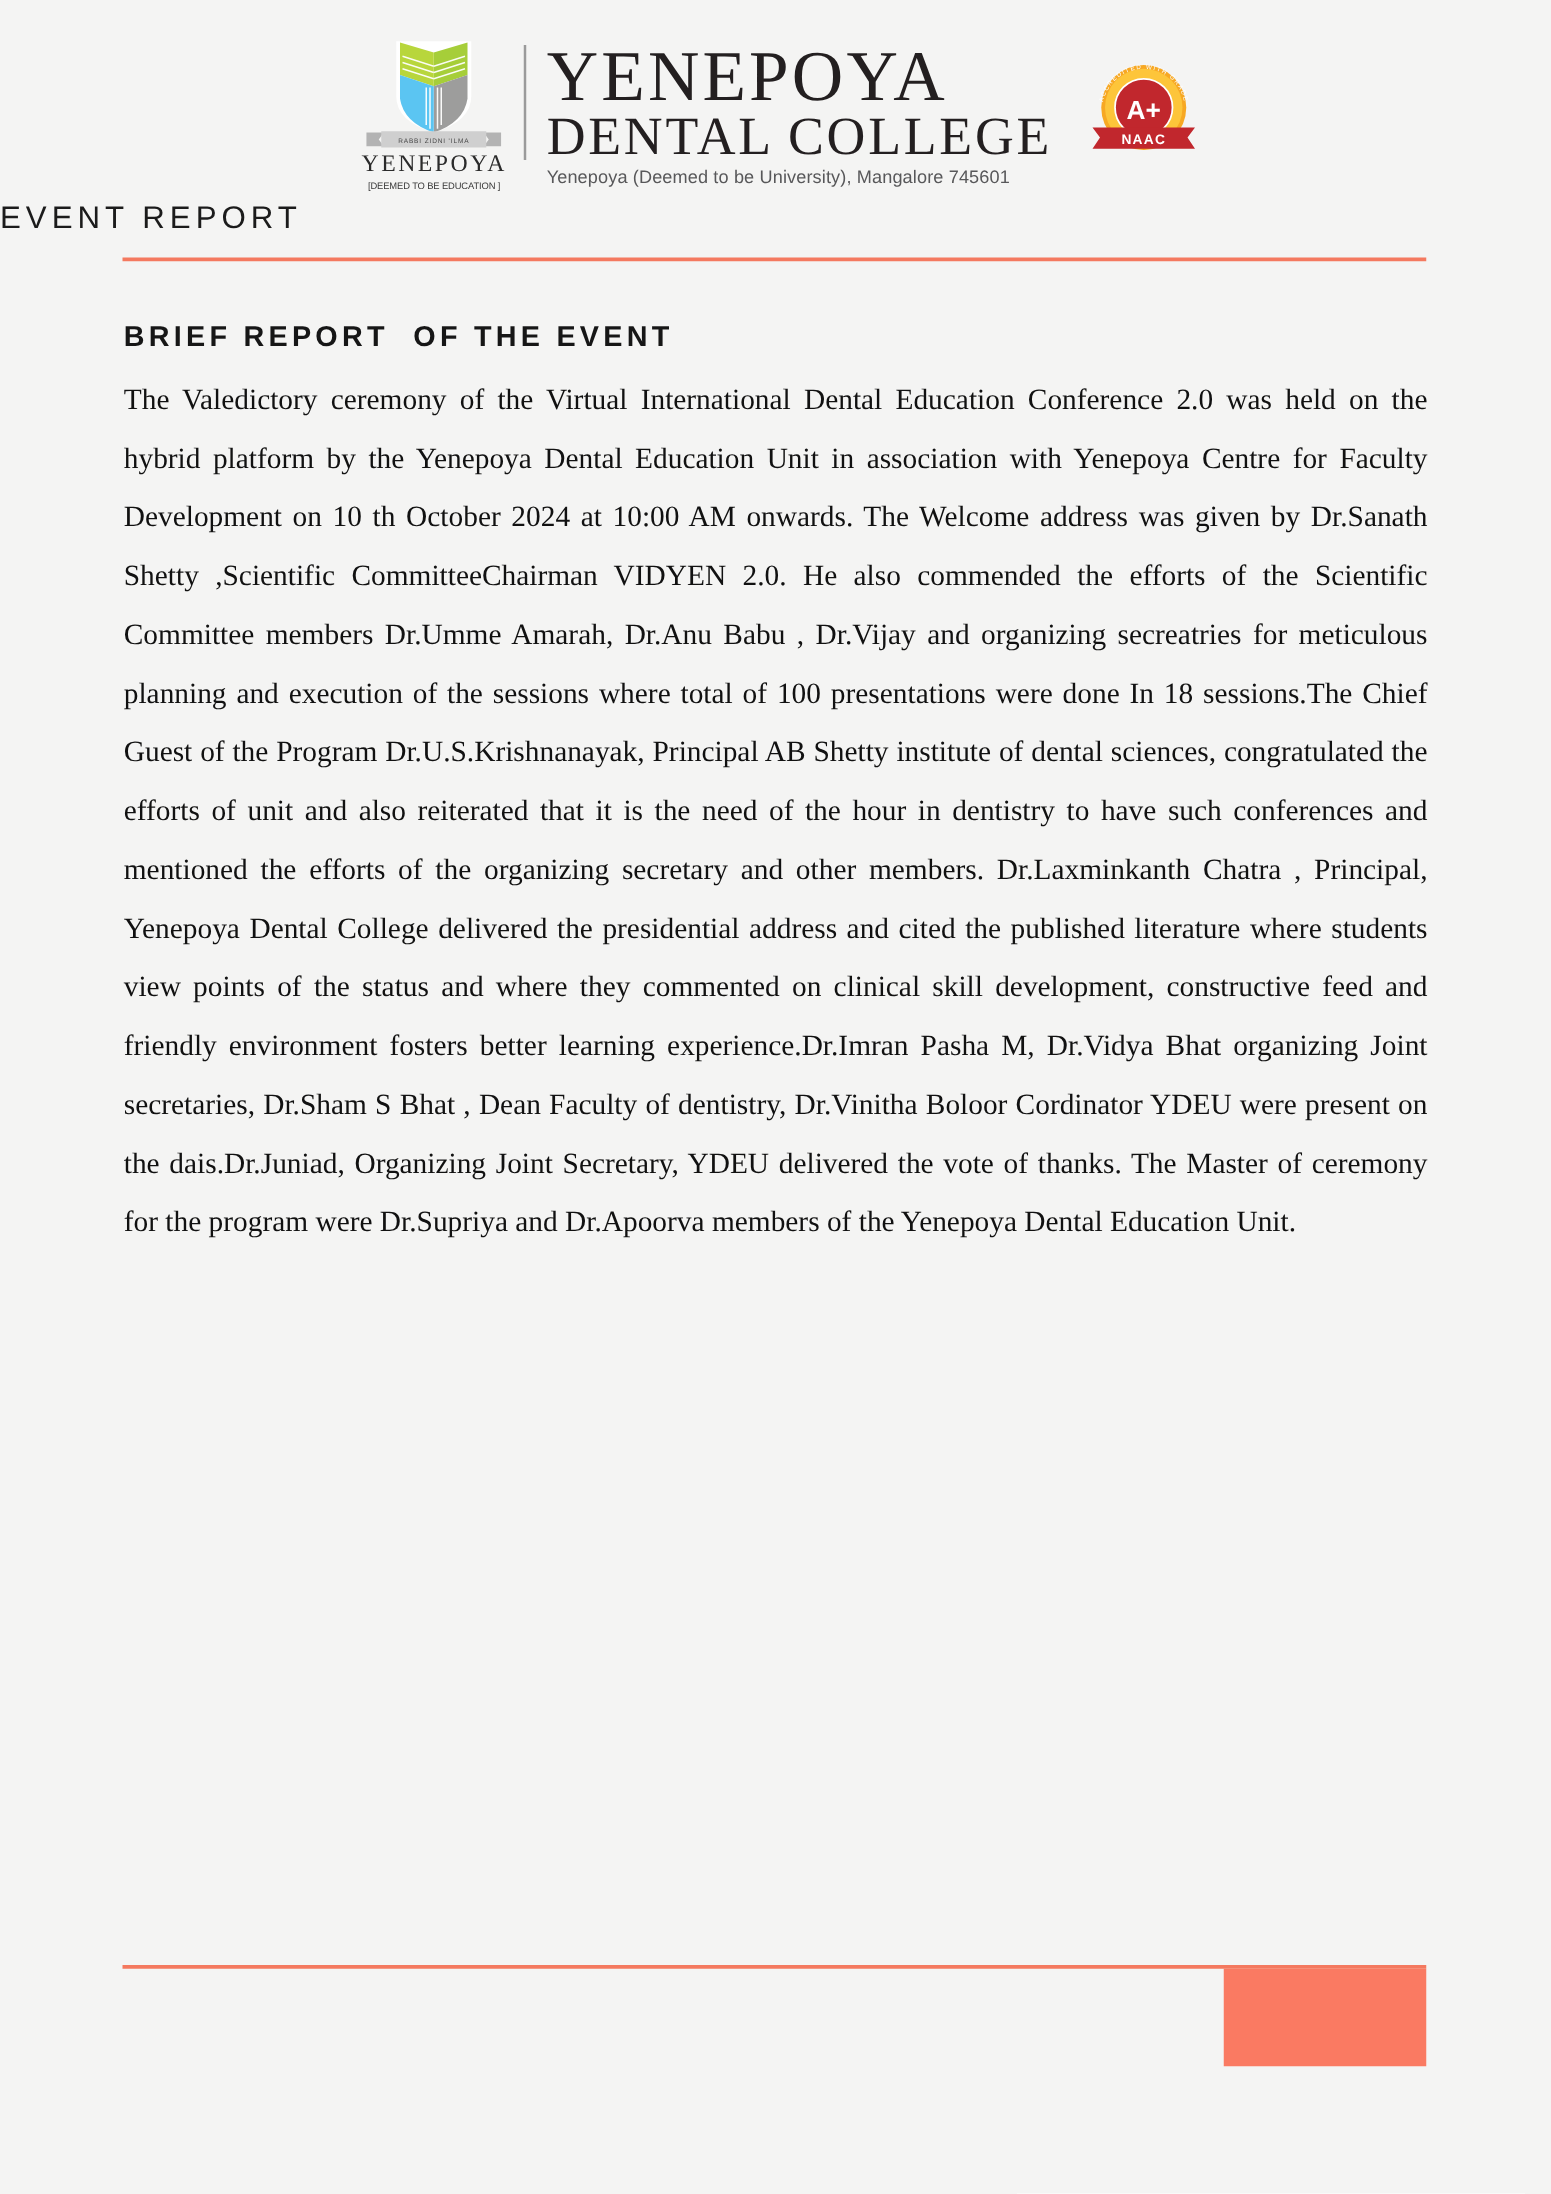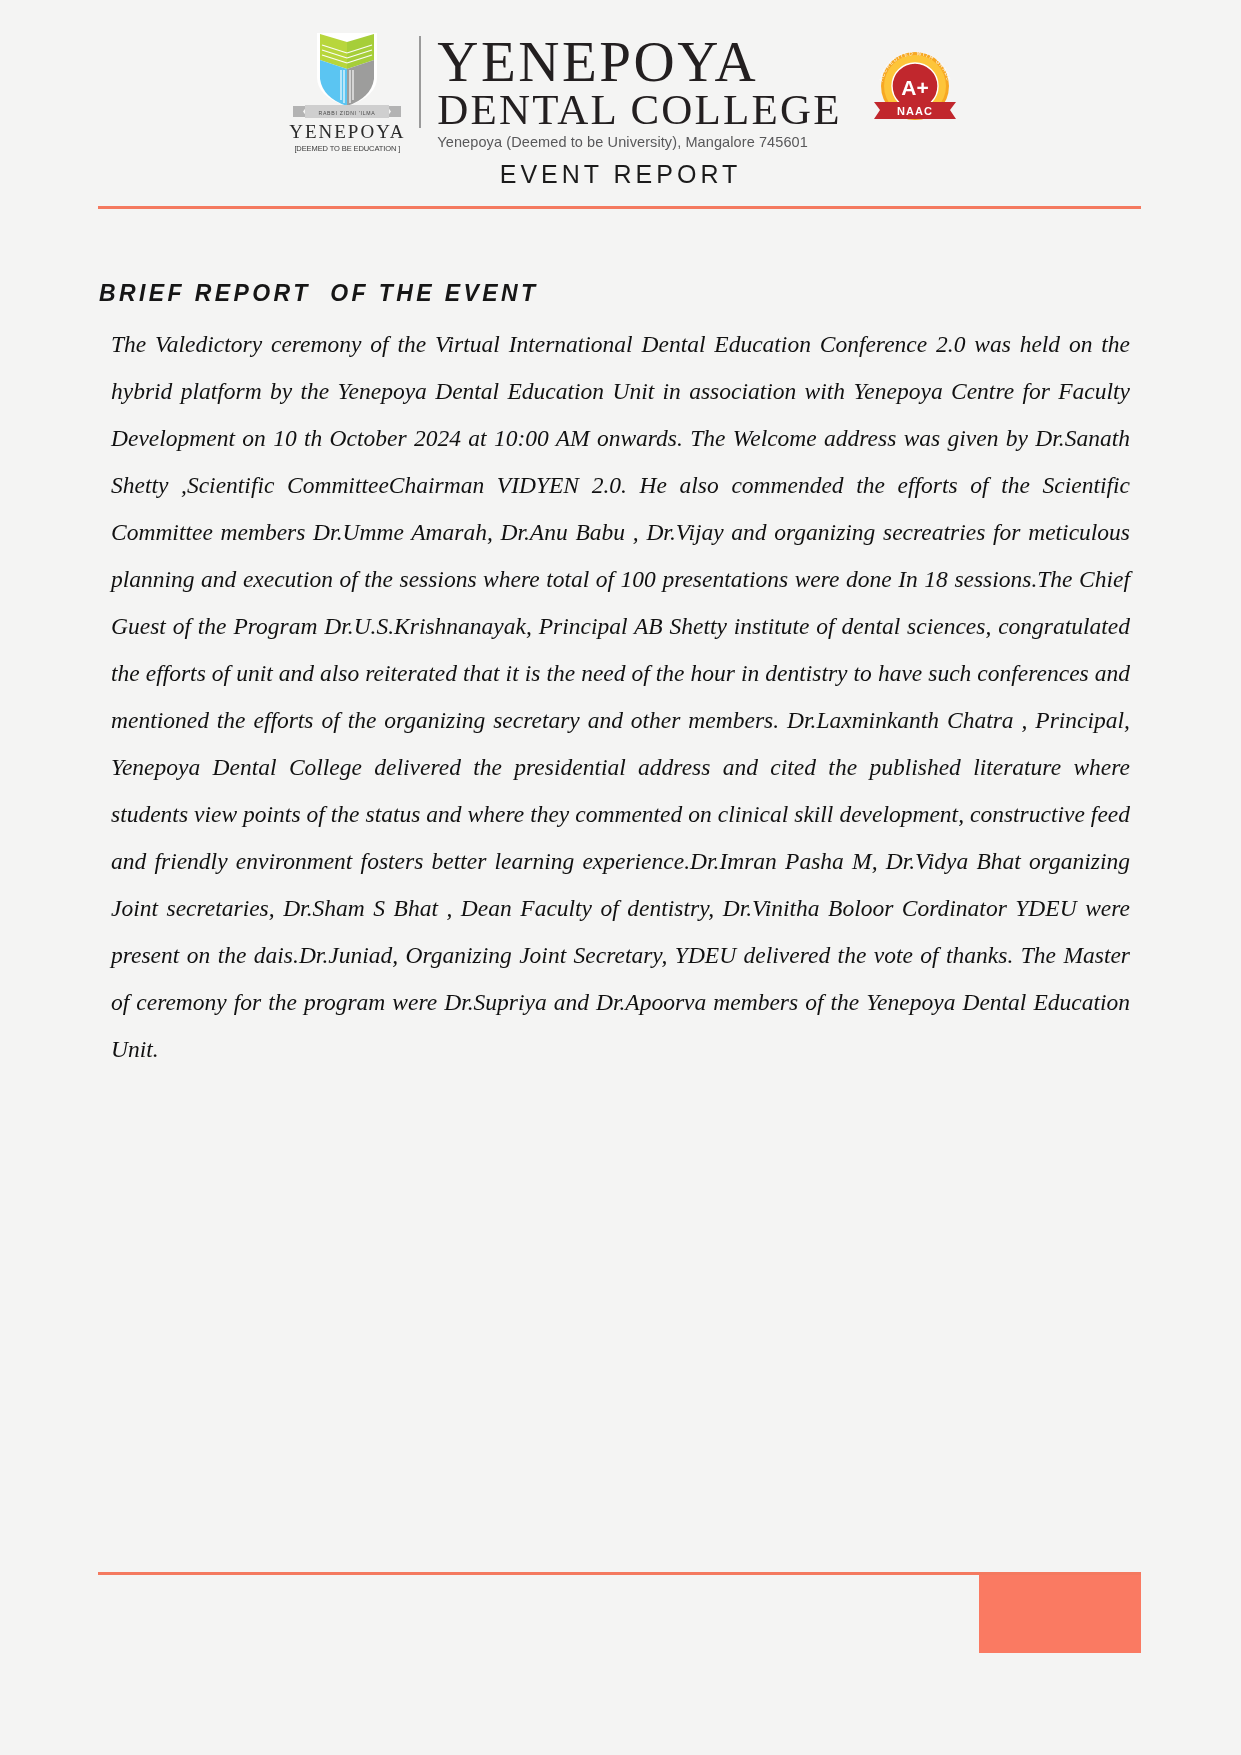--- a/index.html
+++ b/index.html
@@ -130,21 +130,20 @@
     margin-top: -16px;
     flex: none;
   }
 
   
   .event-title {
     position: absolute;
     left: 0;
     top: 160px;
     width: 1241px;
-    text-align: center;
     font-family: "Liberation Sans", sans-serif;
     font-size: 25px;
     font-weight: 400;
     letter-spacing: 4.0px;
     color: #1b1b1b;
   }
 
   
   .rule-top {
     position: absolute;
@@ -168,40 +167,39 @@
     top: 1575px;
     width: 162px;
     height: 78px;
     background: #fa7a62;
   }
 
   
   .content {
     position: absolute;
     left: 99px;
-    top: 280px;
+    top: 256px;
     width: 1043px;
-    font-style: italic;
   }
   .section-heading {
     font-family: "Liberation Sans", sans-serif;
     font-size: 23px;
     font-weight: bold;
     letter-spacing: 3.4px;
     color: #161616;
     margin: 0 0 14px 0;
     white-space: pre;
   }
   .body-text {
     font-family: "Liberation Serif", "DejaVu Serif", serif;
     font-size: 23.5px;
     line-height: 2.0;
     color: #111111;
     text-align: justify;
-    margin: 12px;
+    margin: 0;
     hyphens: none;
   }
 </style>
 </head>
 <body>
 
 <div class="page">
 
   <div class="header">
 

